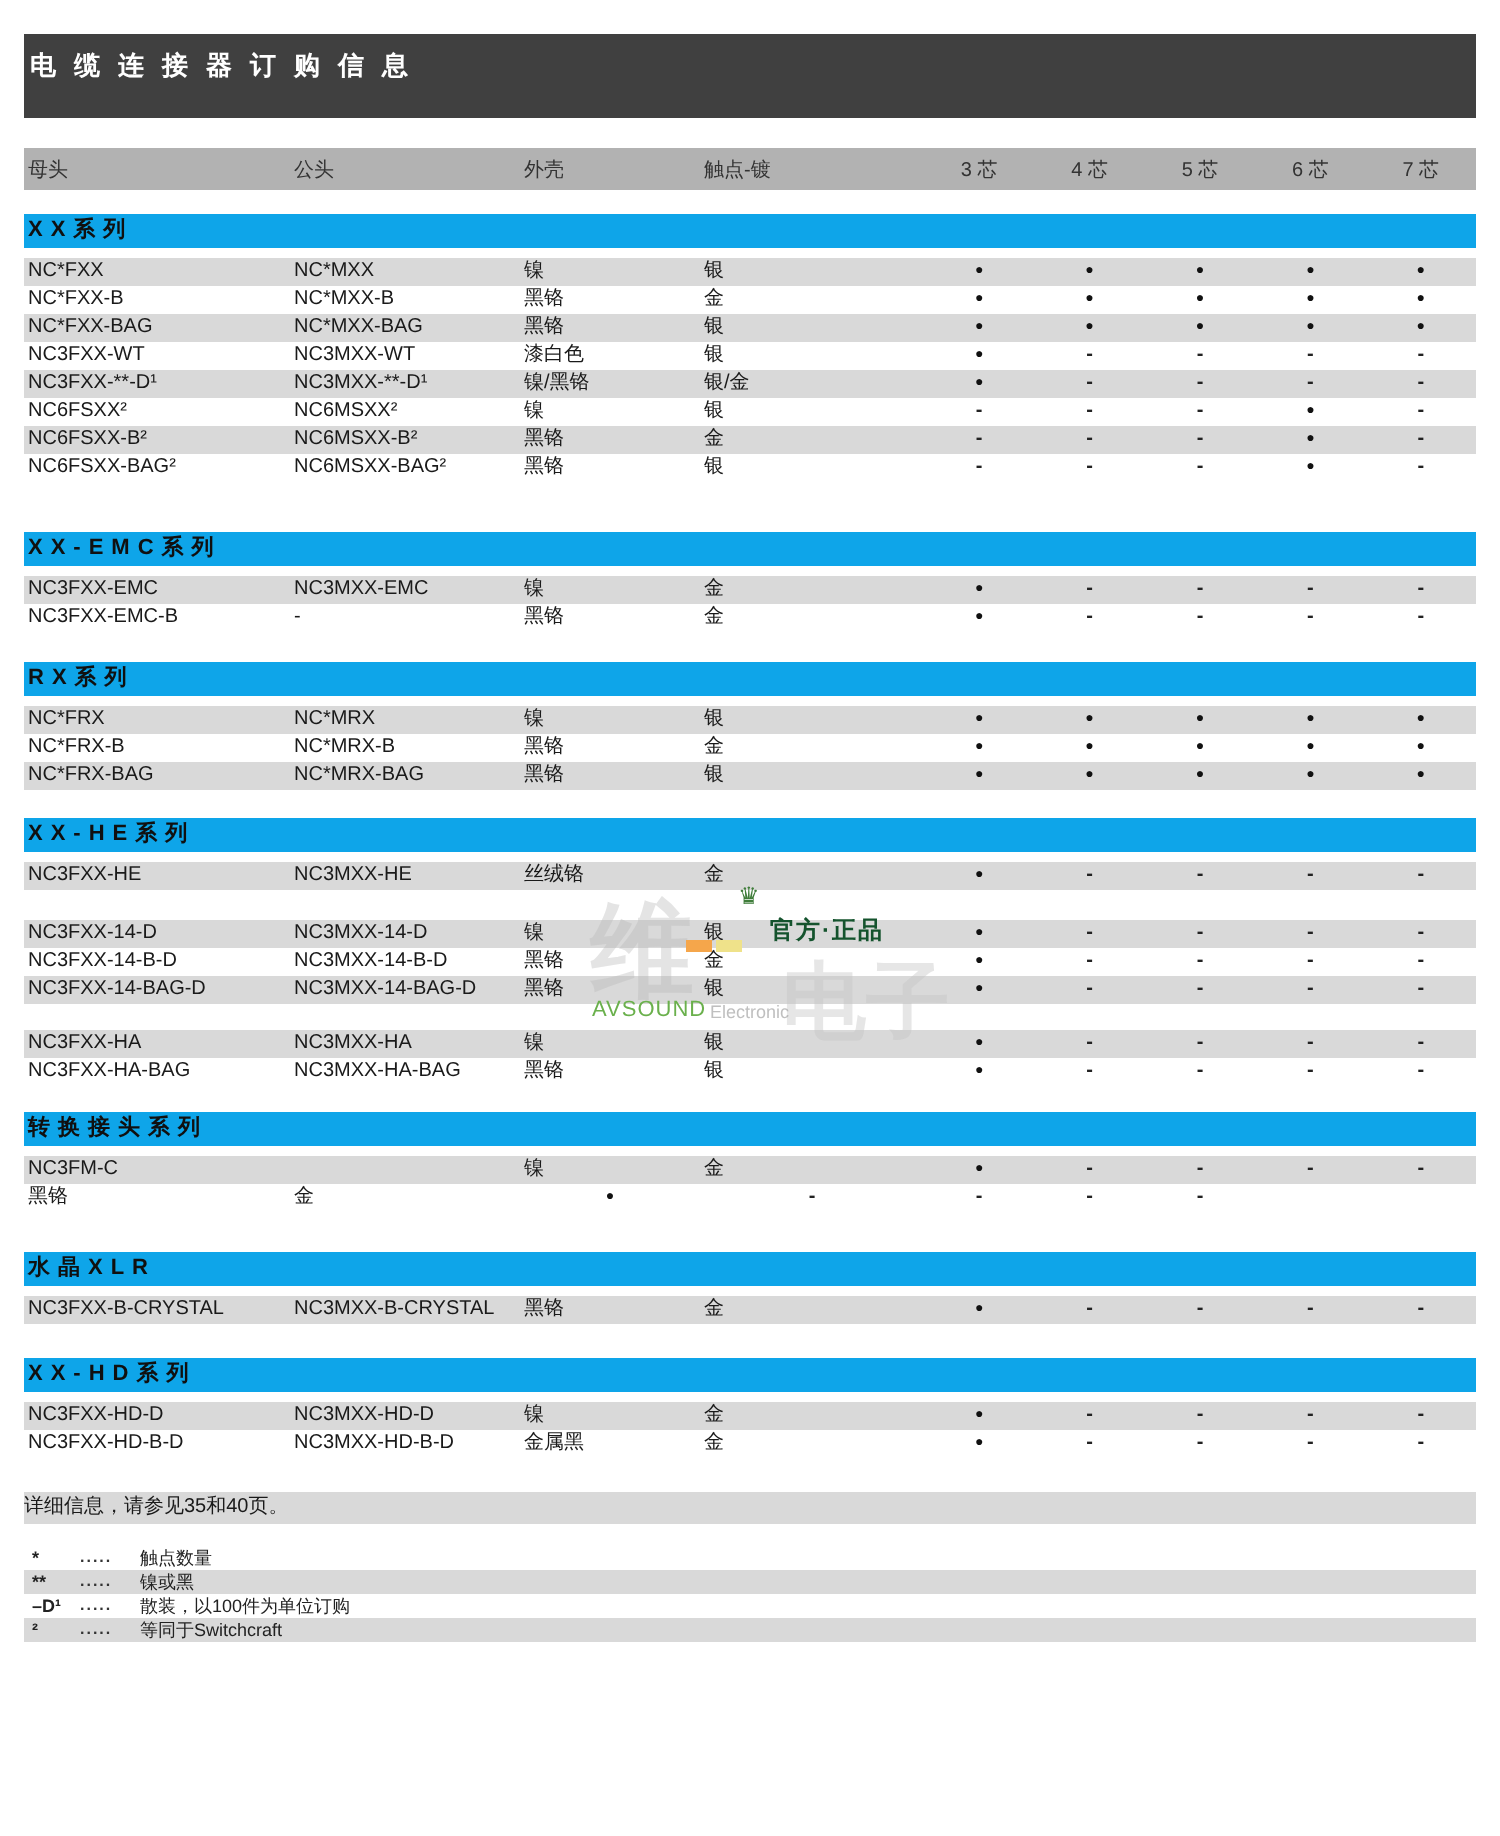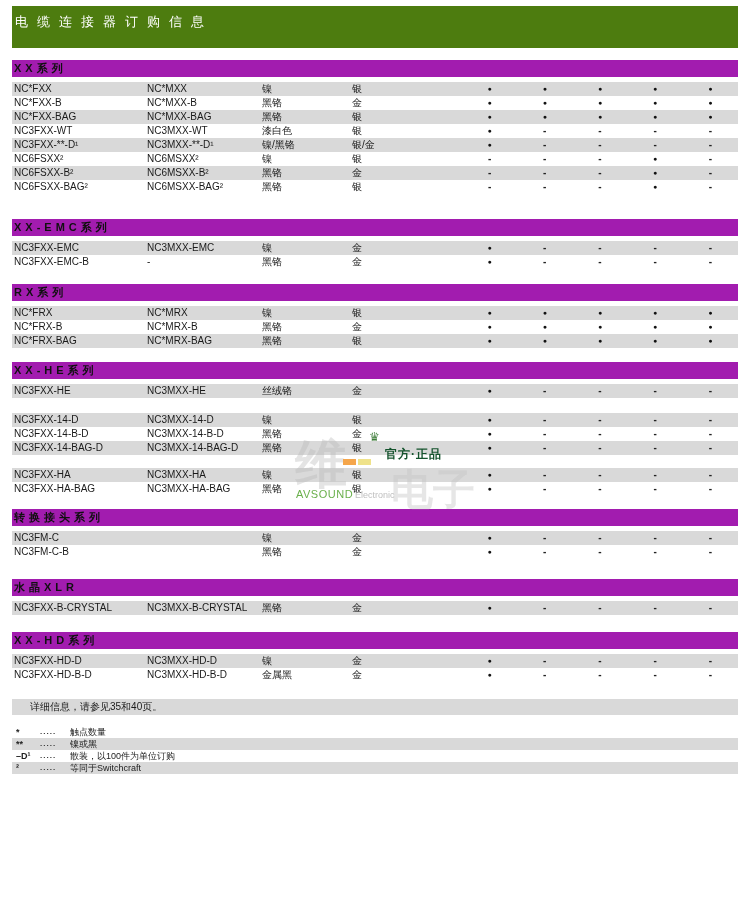--- a/index.html
+++ b/index.html
@@ -8,26 +8,26 @@
     width: 750px; height: 918px;
     background: #ffffff;
     font-family: "Liberation Sans", sans-serif;
     position: relative;
     overflow: hidden;
   }
   .page { position: relative; width: 750px; height: 918px; }
   .content { margin: 0 12px; }
 
   .title-bar {
-    margin-top: 6px;
+    margin-top: 17px;
     height: 42px;
-    background: #4d7c0f;
+    background: #404040;
     color: #ffffff;
     font-size: 13px;
-    font-weight: normal;
+    font-weight: bold;
     letter-spacing: 9px;
     padding: 7px 0 0 3px;
   }
 
   .col-header {
     margin-top: 15px;
     height: 21px;
     background: #b2b2b2;
     display: grid;
     grid-template-columns: 133px 115px 90px 112px repeat(5, 1fr);
@@ -35,21 +35,21 @@
     font-size: 10px;
     color: #333333;
   }
   .col-header .c { padding-left: 2px; white-space: nowrap; }
   .col-header .pin-h { text-align: center; white-space: nowrap; }
 
   #sections { margin-top: 12px; }
   .section-bar {
     height: 17px;
     line-height: 17px;
-    background: #a21caf;
+    background: #0ea5e9;
     font-size: 11px;
     font-weight: bold;
     letter-spacing: 4px;
     color: #101010;
     padding-left: 2px;
   }
   .rows { margin-top: 5px; }
   .row {
     display: grid;
     grid-template-columns: 133px 115px 90px 112px repeat(5, 1fr);
@@ -66,21 +66,21 @@
   .pin-cell.dot { font-size: 7px; color: #111111; }
   .pin-cell.dash { font-size: 10px; font-weight: bold; color: #222222; }
 
   .acc-note {
     margin-top: 6px;
     height: 16px;
     line-height: 16px;
     background: #d9d9d9;
     font-size: 10px;
     color: #1a1a1a;
-    padding-left: 18px;
+    padding-left: 0;
   }
 
   #footnotes { margin-top: 11px; }
   .fn-row {
     display: grid;
     grid-template-columns: 28px 30px 1fr;
     height: 12px;
     line-height: 12px;
     align-items: center;
     font-size: 9px;
@@ -105,20 +105,31 @@
 </head>
 <body>
 
 <div class="page">
   <div class="content">
 
     <div class="title-bar">
       <span>电缆连接器订购信息</span>
     </div>
 
+    <div class="col-header">
+      <span class="c">母头</span>
+      <span class="c">公头</span>
+      <span class="c">外壳</span>
+      <span class="c">触点-镀</span>
+      <span class="pin-h">3 芯</span>
+      <span class="pin-h">4 芯</span>
+      <span class="pin-h">5 芯</span>
+      <span class="pin-h">6 芯</span>
+      <span class="pin-h">7 芯</span>
+    </div>
 
     <div id="sections">
         <div class="section" style="margin-bottom: 25px;">
           <div class="section-bar"><span>XX系列</span></div>
           <div class="rows">
             <div class="row shaded">
               <span class="cell">NC*FXX</span>
               <span class="cell">NC*MXX</span>
               <span class="cell">镍</span>
               <span class="cell">银</span>
@@ -358,21 +369,20 @@
               <span class="cell merged">NC3FM-C</span>
               <span class="cell">镍</span>
               <span class="cell">金</span>
               <span class="pin-cell dot">●</span>
               <span class="pin-cell dash">-</span>
               <span class="pin-cell dash">-</span>
               <span class="pin-cell dash">-</span>
               <span class="pin-cell dash">-</span>
             </div>
             <div class="row">
-              <span class="cell merged">NC3FM-C-B</span>
               <span class="cell">黑铬</span>
               <span class="cell">金</span>
               <span class="pin-cell dot">●</span>
               <span class="pin-cell dash">-</span>
               <span class="pin-cell dash">-</span>
               <span class="pin-cell dash">-</span>
               <span class="pin-cell dash">-</span>
             </div>
           </div>
         </div>

